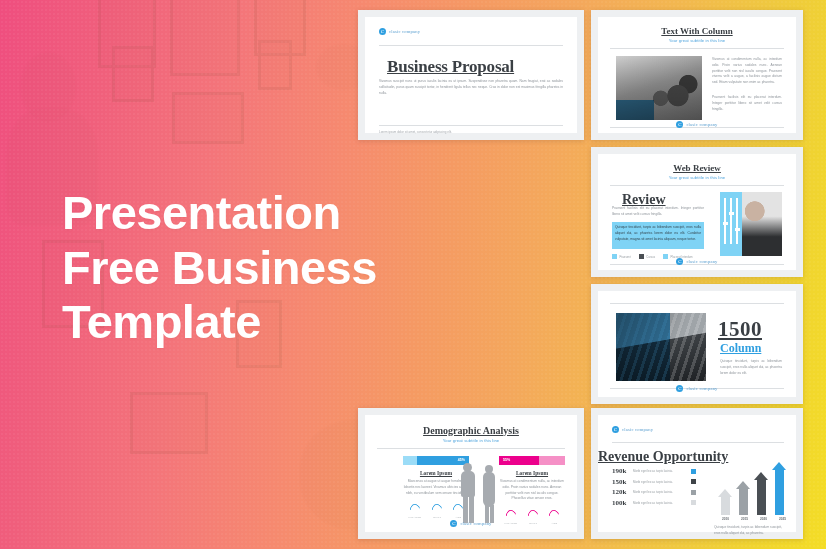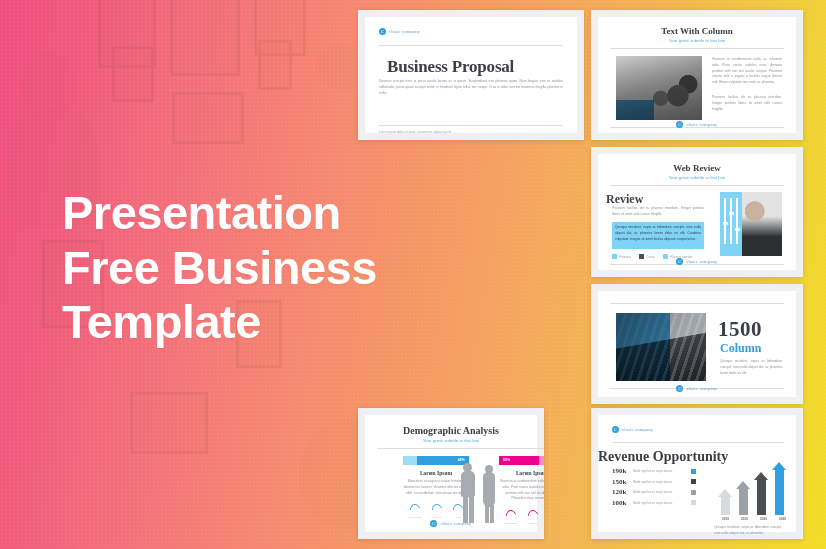--- a/index.html
+++ b/index.html
@@ -89,21 +89,21 @@
   }
   .logo-text {
     font-family: "Liberation Serif", serif;
     font-size: 6.5px; color: #5a9fd0; letter-spacing: .2px;
   }
   .logo-sm .logo-mark { width: 7px; height: 7px; font-size: 5px; line-height: 7px; }
   .logo-sm .logo-text { font-size: 4.6px; }
 
   .serif-title {
     font-family: "Liberation Serif", serif;
-    font-weight: 700; color: #3a3f44;
+    font-weight: 700; color: #3a3f44; text-decoration: underline;
   }
   .subtitle {
     color: #4da3dd; font-size: 4.2px; text-align: center; letter-spacing: .1px;
   }
   .body-text {
     font-size: 3.3px; line-height: 1.75; color: #8d9399; text-align: justify;
   }
   .foot-logo {
     position: absolute; left: 0; right: 0; bottom: 5px;
     display: flex; justify-content: center;
@@ -227,21 +227,21 @@
     </div>
   </div>
 </div>
 
 <div class="slide" style="left:591px; top:147px; width:212px; height:130px;">
   <div class="sl-inner">
     <div class="serif-title" style="position:absolute; left:0; right:0; top:9px; text-align:center; font-size:9px;">Web Review</div>
     <div class="subtitle" style="position:absolute; left:0; right:0; top:21px;">Your great subtitle in this line</div>
     <div class="rule" style="position:absolute; left:12px; top:31px; width:174px;"></div>
 
-    <div class="serif-title" style="position:absolute; left:8px; top:38px; font-size:12px;">Review</div>
+    <div class="serif-title" style="position:absolute; left:24px; top:38px; font-size:14px;">Review</div>
     <div class="body-text" style="position:absolute; left:14px; top:52px; width:92px;">Praesent facilisis elit eu placerat interdum. Integer porttitor libero sit amet velit cursus fringilla.</div>
 
     <div style="position:absolute; left:14px; top:68px; width:92px; height:27px; background:#7fd3f5;">
       <div class="body-text" style="position:absolute; left:3px; top:3px; width:86px; color:#35464f;">Quisque tincidunt, turpis ac bibendum suscipit, eros nulla aliquet dui, ac pharetra lorem dolor eu elit. Curabitur vulputate, magna sit amet lacinia aliquam, neque tortor.</div>
     </div>
 
     <div style="position:absolute; left:14px; top:100px; width:100px; display:flex; gap:8px;">
       <div class="chk-row">
         <span class="chk" style="background:#7fd3f5;"></span>
         <span class="chk-lbl">Praesent</span>
@@ -293,21 +293,21 @@
     <div class="rule" style="position:absolute; left:12px; top:97px; width:174px;"></div>
     <div class="foot-logo">
       <div class="logo logo-sm">
         <span class="logo-mark">C</span>
         <span class="logo-text">clasic company</span>
       </div>
     </div>
   </div>
 </div>
 
-<div class="slide" style="left:358px; top:408px; width:186px; height:131px;">
+<div class="slide" style="left:358px; top:408px; width:226px; height:131px;">
   <div class="sl-inner">
     <div class="serif-title" style="position:absolute; left:0; right:0; top:10px; text-align:center; font-size:10px;">Demographic Analysis</div>
     <div class="subtitle" style="position:absolute; left:0; right:0; top:23px;">Your great subtitle in this line</div>
     <div class="rule" style="position:absolute; left:12px; top:33px; width:188px;"></div>
 
     <div style="position:absolute; left:38px; top:41px; width:66px;">
       <div style="position:relative; width:66px; height:9px; background:#9bdcf7;">
         <div style="position:absolute; left:14px; top:0; width:52px; height:9px; background:#2f9fe0;"></div>
         <span style="position:absolute; right:4px; top:1.5px; font-size:3.6px; color:#fff; font-weight:bold;">45%</span>
       </div>

